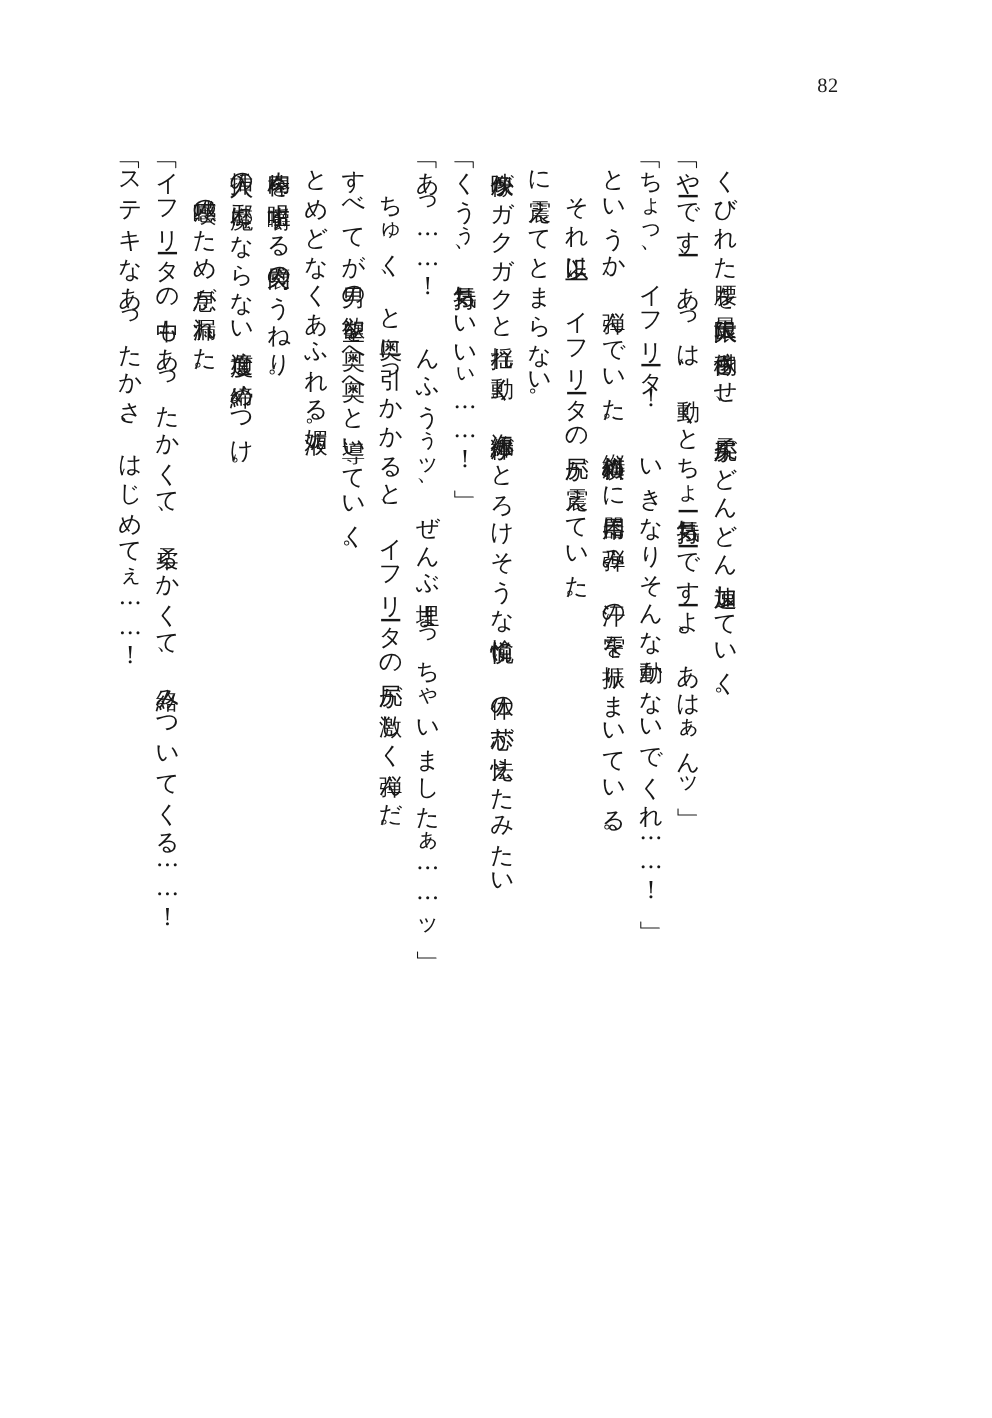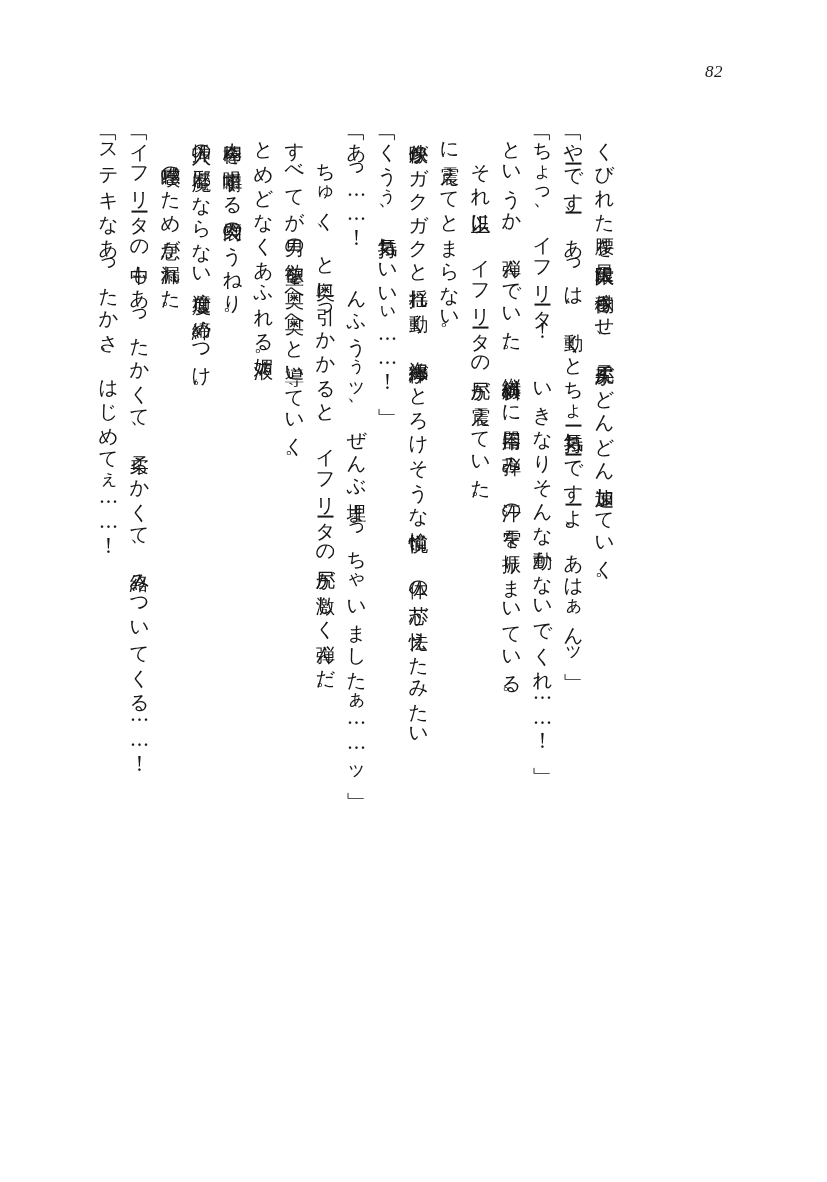--- a/index.html
+++ b/index.html
@@ -12,23 +12,22 @@
     width: 827px;
     height: 1182px;
     background: #ffffff;
     overflow: hidden;
     font-family: "Liberation Serif", serif;
     color: #1a1a1a;
   }
   .page-number {
     position: absolute;
     top: 62px;
-    right: 104px;
+    right: 128px;
     font-size: 17px;
-    font-style: italic;
     font-family: "Liberation Serif", serif;
     letter-spacing: 0.5px;
     color: #1a1a1a;
   }
   
   .text-block {
     position: absolute;
     top: 128px;
     right: 90px;
     height: 950px;

